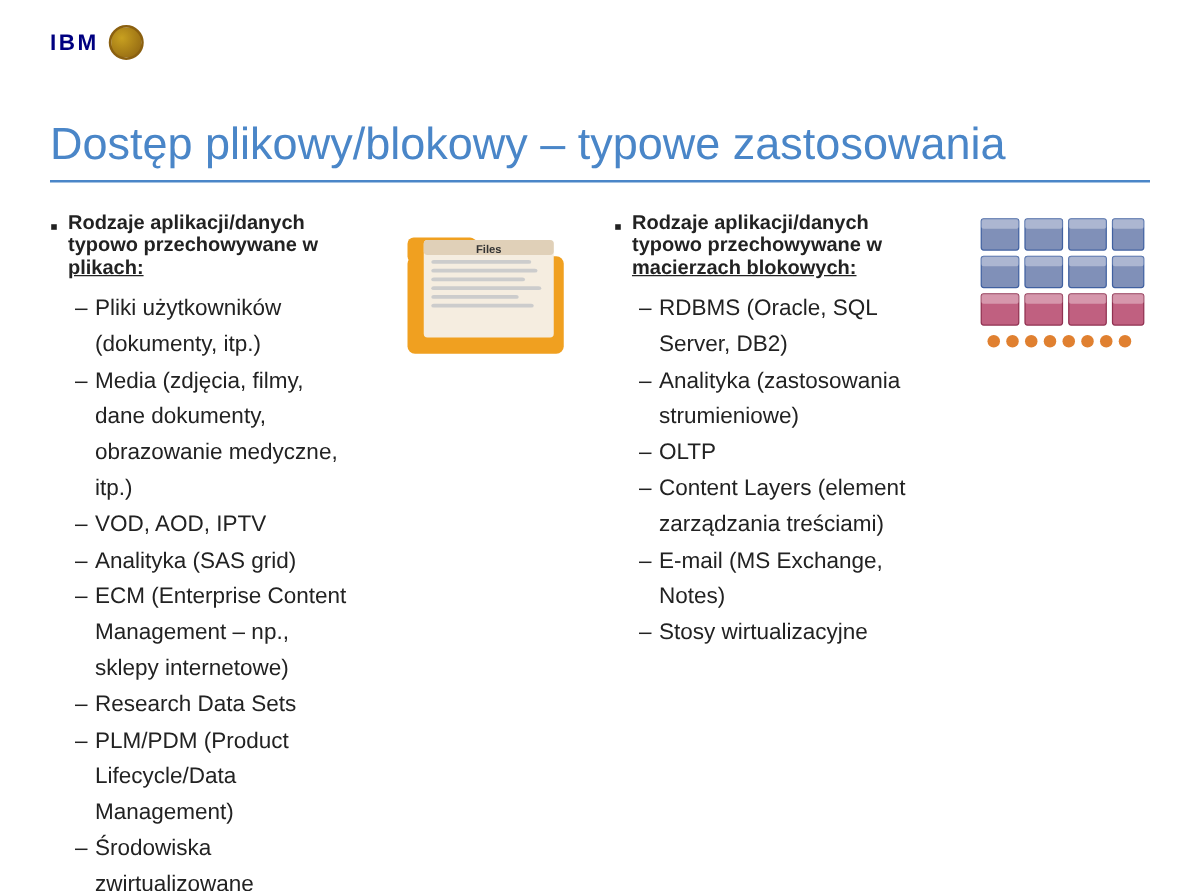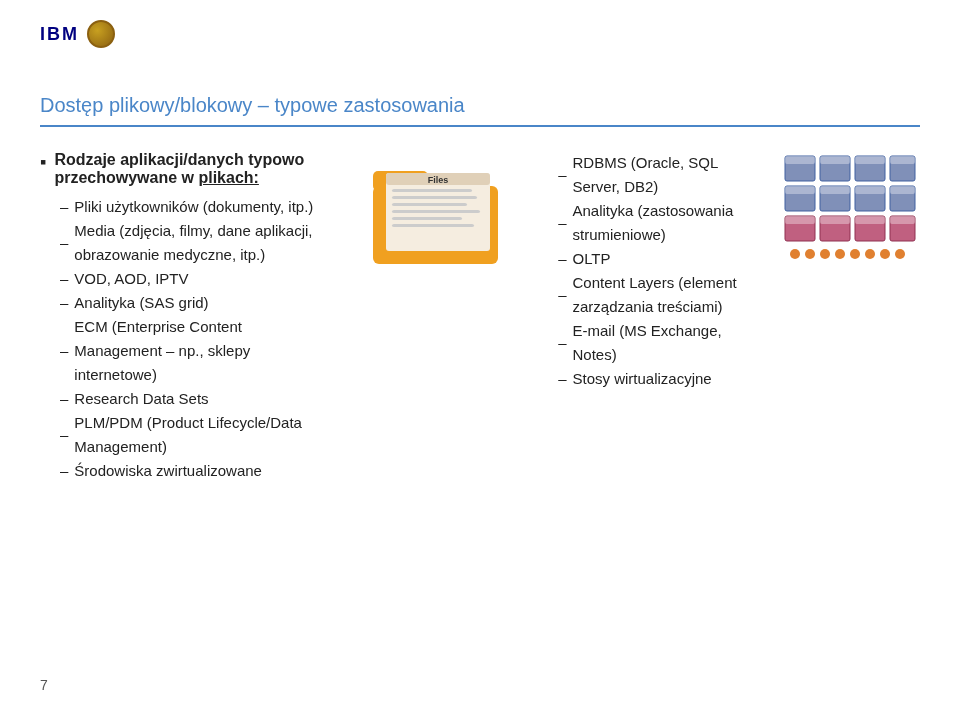--- a/index.html
+++ b/index.html
@@ -32,21 +32,21 @@
     .ibm-globe {
       width: 28px;
       height: 28px;
       border-radius: 50%;
       background: radial-gradient(circle at 35% 35%, #c8a020, #8b6010);
       display: inline-block;
       border: 2px solid #8b6010;
     }
 
     .page-title {
-      font-size: 20px;
+      font-size: 36px;
       color: #4a86c8;
       font-weight: normal;
       border-bottom: 2px solid #4a86c8;
       padding-bottom: 8px;
       margin-bottom: 24px;
       margin-top: 46px;
     }
 
     .content-area {
       display: flex;
@@ -88,24 +88,24 @@
       flex-shrink: 0;
       margin-top: 1px;
     }
 
     .sub-list {
       list-style: none;
       margin-left: 20px;
     }
 
     .sub-list li {
-      font-size: 15px;
+      font-size: 18px;
       line-height: 1.6;
       display: flex;
-      align-items: center;
+      align-items: flex-start;
       gap: 6px;
     }
 
     .sub-list li::before {
       content: "–";
       flex-shrink: 0;
       margin-top: 0;
     }
 
     .underline {
@@ -142,21 +142,21 @@
       <div class="bullet-main">
         <span>
           <span>Rodzaje aplikacji/danych typowo przechowywane w </span><span class="underline">plikach:</span>
         </span>
       </div>
       <ul class="sub-list">
         <li>
             <span>Pliki użytkowników (dokumenty, itp.)</span>
           </li>
         <li>
-            <span>Media (zdjęcia, filmy, dane aplikacji, obrazowanie medyczne, itp.)</span>
+            <span>Media (zdjęcia, filmy, dane dokumenty, obrazowanie medyczne, itp.)</span>
           </li>
         <li>
             <span>VOD, AOD, IPTV</span>
           </li>
         <li>
             <span>Analityka (SAS grid)</span>
           </li>
         <li>
             <span>ECM (Enterprise Content Management – np., sklepy internetowe)</span>
           </li>
@@ -190,20 +190,25 @@
         <rect x="24" y="73" width="82" height="3" rx="2" fill="#ccc"></rect>
 
         <rect x="18" y="22" width="104" height="12" rx="3" ry="3" fill="#e0d0b8"></rect>
         <text x="70" y="32" text-anchor="middle" font-size="9" font-weight="bold" font-family="Arial" fill="#333">Files</text>
       </svg>
     </div>
   </div>
 
   <div class="section">
     <div class="section-text">
+      <div class="bullet-main">
+        <span>
+          <span>Rodzaje aplikacji/danych typowo przechowywane w </span><span class="bold-underline">macierzach blokowych:</span>
+        </span>
+      </div>
       <ul class="sub-list">
         <li>
             <span>RDBMS (Oracle, SQL Server, DB2)</span>
           </li>
         <li>
             <span>Analityka (zastosowania strumieniowe)</span>
           </li>
         <li>
             <span>OLTP</span>
           </li>

